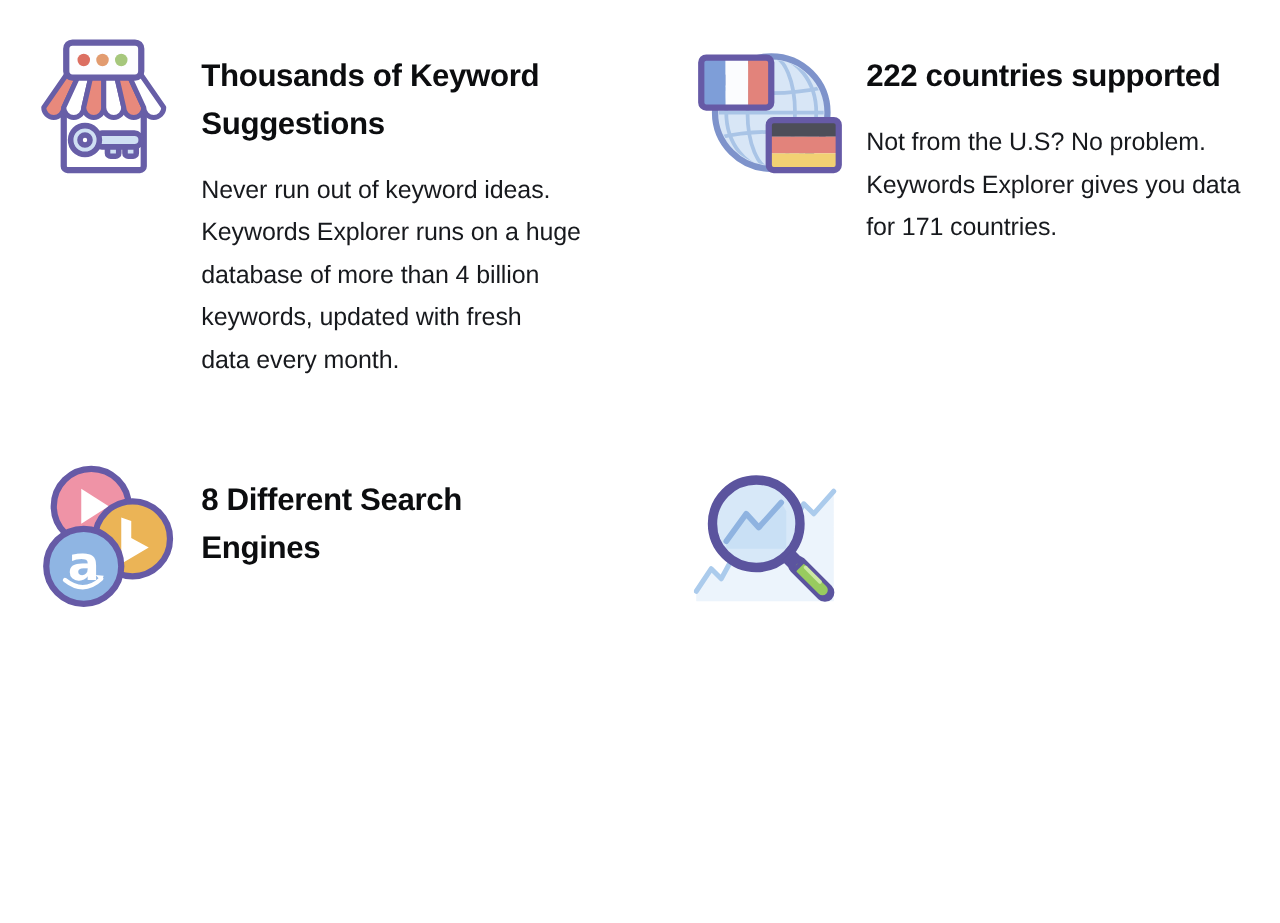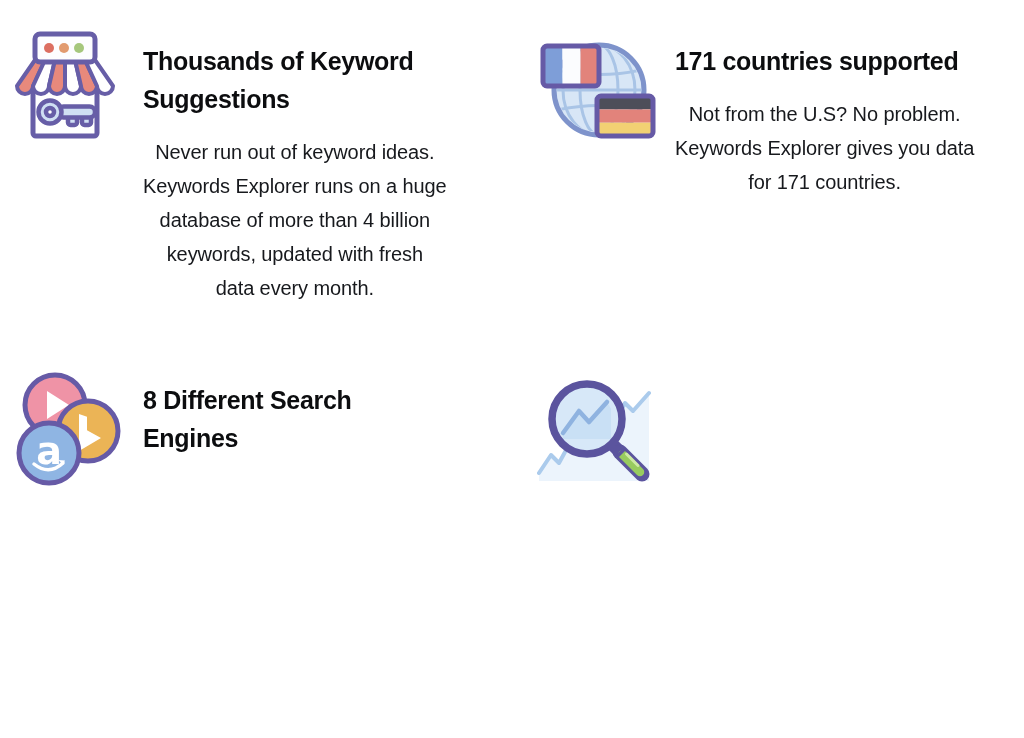--- a/index.html
+++ b/index.html
@@ -7,21 +7,21 @@
   body {
     width: 1024px; height: 738px; background: #ffffff;
     font-family: "Liberation Sans", sans-serif;
     overflow: hidden;
   }
   .features-grid {
     display: grid;
     grid-template-columns: 492px 460px;
     column-gap: 40px;
     row-gap: 64px;
-    padding: 30px 0 0 5px;
+    padding: 30px 0 0 23px;
   }
   .feature {
     display: flex;
     gap: 18px;
     align-items: flex-start;
   }
   .feature-icon {
     width: 120px; height: 120px; flex: none;
   }
   .feature-icon svg { width: 120px; height: 120px; display: block; }
@@ -36,21 +36,20 @@
     white-space: pre-line;
   }
   .feature-body {
     margin: 17px 0 0 0;
     font-size: 20px;
     line-height: 34px;
     font-weight: 400;
     letter-spacing: -0.1px;
     color: #17191d;
     white-space: pre-line;
-    text-align: center;
   }
 </style>
 </head>
 <body>
 
 <div class="features-grid">
 
   <section class="feature">
     <div class="feature-icon">
       <svg viewBox="0 0 120 120" aria-hidden="true">
@@ -124,21 +123,21 @@
 
         <g clip-path="url(#deClip)">
           <rect x="60" y="66" width="56" height="13.4" fill="#4d4e59"></rect>
           <rect x="60" y="79.4" width="56" height="13.3" fill="#e2837b"></rect>
           <rect x="60" y="92.7" width="56" height="13.3" fill="#f2d173"></rect>
         </g>
         <rect x="60" y="66" width="56" height="40" rx="4" fill="none" stroke="#665aa6" stroke-width="5"></rect>
       </svg>
     </div>
     <div class="feature-content">
-      <h3 class="feature-title">171 countries supported</h3>
+      <h3 class="feature-title">222 countries supported</h3>
       <p class="feature-body">Not from the U.S? No problem.
 Keywords Explorer gives you data
 for 171 countries.</p>
     </div>
   </section>
 
   <section class="feature">
     <div class="feature-icon">
       <svg viewBox="0 0 120 120" aria-hidden="true">
 

